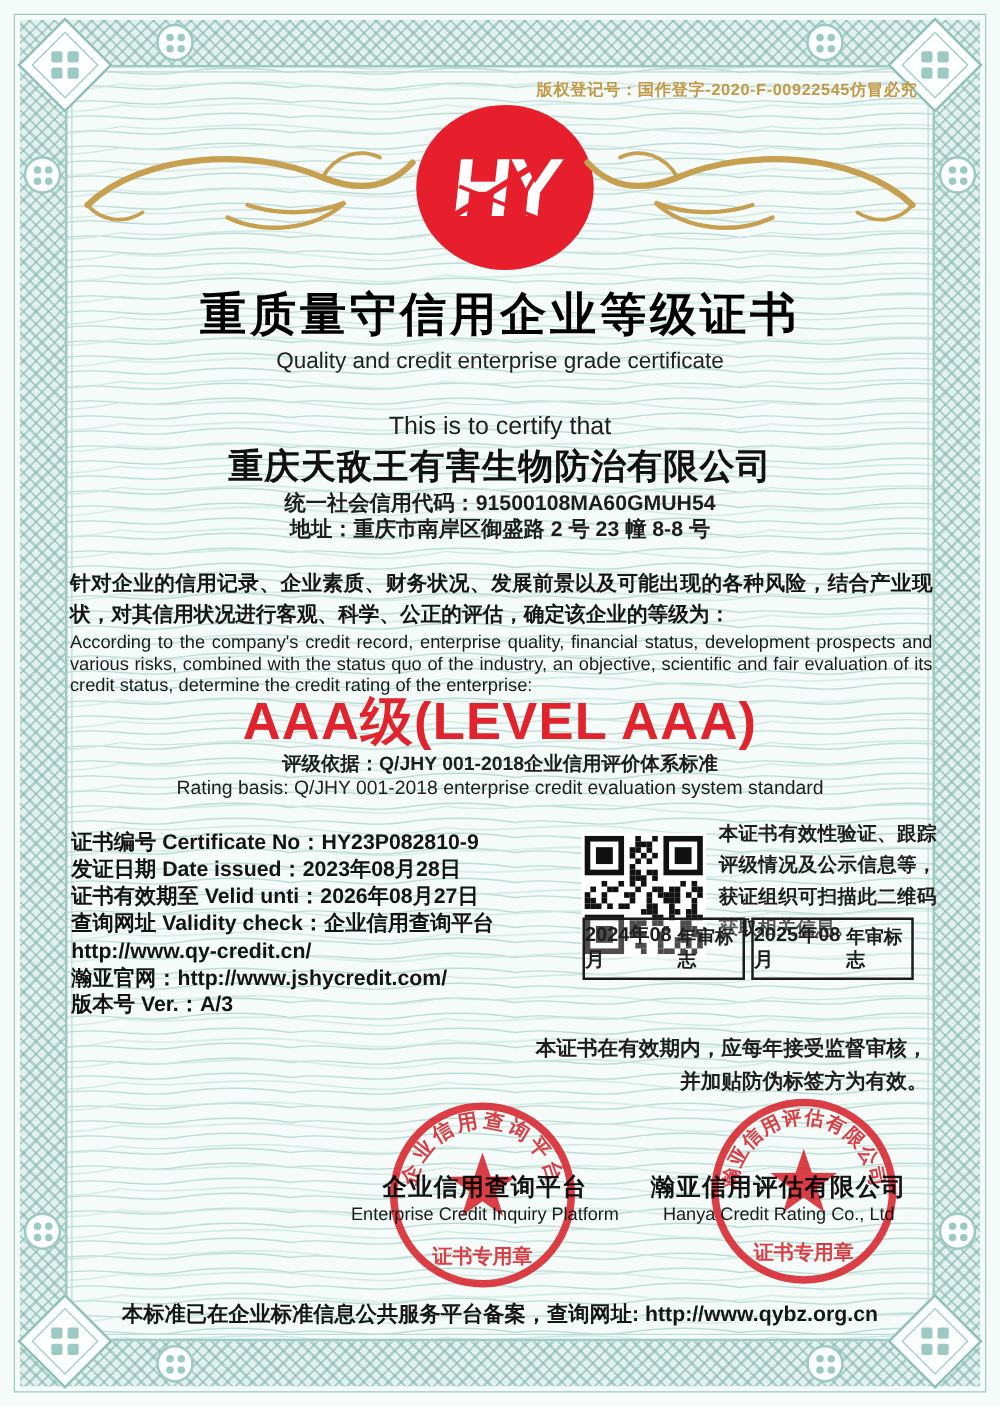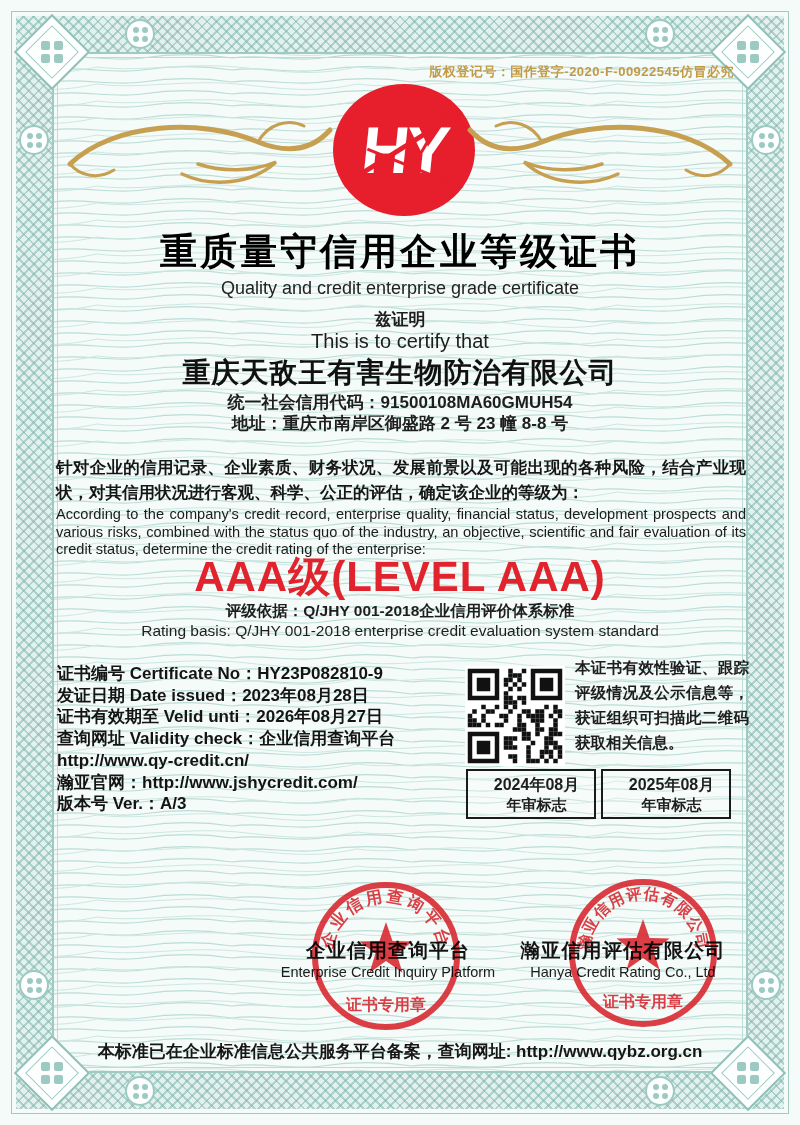--- a/index.html
+++ b/index.html
@@ -63,22 +63,22 @@
   .grade { top:549px; font-size:42px; font-weight:800; color:#e0232c; letter-spacing:1px; }
   .basis-cn { top:601px; font-size:15.5px; font-weight:700; }
   .basis-en { top:612px; font-size:15.5px; font-weight:500;margin-top:10px; }
 
   .details { position:absolute; left:57px; top:663px; width:400px; }
   .dline { font-size:17px; font-weight:600; line-height:21.7px; white-space:nowrap; color:#141414; }
 
   .qr { position:absolute; left:465px; top:666px; }
   .qr-note { position:absolute; left:575px; top:655px; width:174px; font-size:15.5px; font-weight:600; line-height:25px; text-align:justify; }
 
-  .ybox { position:absolute; width:130px; height:50px; border:2.5px solid #1b1b1b; top:769px;
-    display:flex; flex-direction:column; align-items:center; justify-content:center; background:rgba(255,255,255,.25);padding-left:11px; }
+  .ybox { position:absolute; width:130px; height:50px; border:2.5px solid #1b1b1b; top:734px;
+    display:flex; align-items:center; justify-content:center; background:rgba(255,255,255,.25); }
   .ybox.b1 { left:466px; } .ybox.b2 { left:601px; }
   .ybox .ym { font-size:16px; font-weight:700; line-height:20px; }
   .ybox .yl { font-size:15px; font-weight:600; line-height:19px; }
 
   .supervision { position:absolute; right:58px; top:827px; width:320px; text-align:right; font-size:16.5px; font-weight:700; line-height:25.5px; }
 
   .issuer { position:absolute; top:938px; width:310px; text-align:center; }
   .issuer.i1 { left:233px; } .issuer.i2 { left:468px; }
   .issuer .icn { font-size:19.5px; font-weight:700; letter-spacing:1px; line-height:24px; color:#131313; }
   .issuer .ien { font-size:14.5px; font-weight:500; line-height:20px; color:#1b1b1b; }
@@ -243,21 +243,20 @@
 
     <div class="logo">
       <span class="logo-text">HY</span>
       <i class="crack c1"></i>
       <i class="crack c2"></i>
       <i class="crack c3"></i>
     </div>
 
     <div class="center title">重质量守信用企业等级证书</div>
     <div class="center subtitle">Quality and credit enterprise grade certificate</div>
-    <div class="center certify-cn">兹证明</div>
     <div class="center certify-en">This is to certify that</div>
 
     <div class="center company">重庆天敌王有害生物防治有限公司</div>
     <div class="center code-line">统一社会信用代码：91500108MA60GMUH54</div>
     <div class="center addr-line">地址：重庆市南岸区御盛路 2 号 23 幢 8-8 号</div>
 
     <div class="eval">
       <div class="eval-cn">针对企业的信用记录、企业素质、财务状况、发展前景以及可能出现的各种风险，结合产业现状，对其信用状况进行客观、科学、公正的评估，确定该企业的等级为：</div>
       <div class="eval-en">According to the company's credit record, enterprise quality, financial status, development prospects and various risks, combined with the status quo of the industry, an objective, scientific and fair evaluation of its credit status, determine the credit rating of the enterprise:</div>
     </div>
@@ -410,20 +409,24 @@
 
     <div class="ybox b1">
       <span class="ym">2024年08月</span>
       <span class="yl">年审标志</span>
     </div>
     <div class="ybox b2">
       <span class="ym">2025年08月</span>
       <span class="yl">年审标志</span>
     </div>
 
+    <div class="supervision">
+      <div>本证书在有效期内，应每年接受监督审核，</div>
+      <div>并加贴防伪标签方为有效。</div>
+    </div>
 
     <div class="issuer i1">
       <div class="icn">企业信用查询平台</div>
       <div class="ien">Enterprise Credit Inquiry Platform</div>
     </div>
     <div class="issuer i2">
       <div class="icn">瀚亚信用评估有限公司</div>
       <div class="ien">Hanya Credit Rating Co., Ltd</div>
     </div>
 

